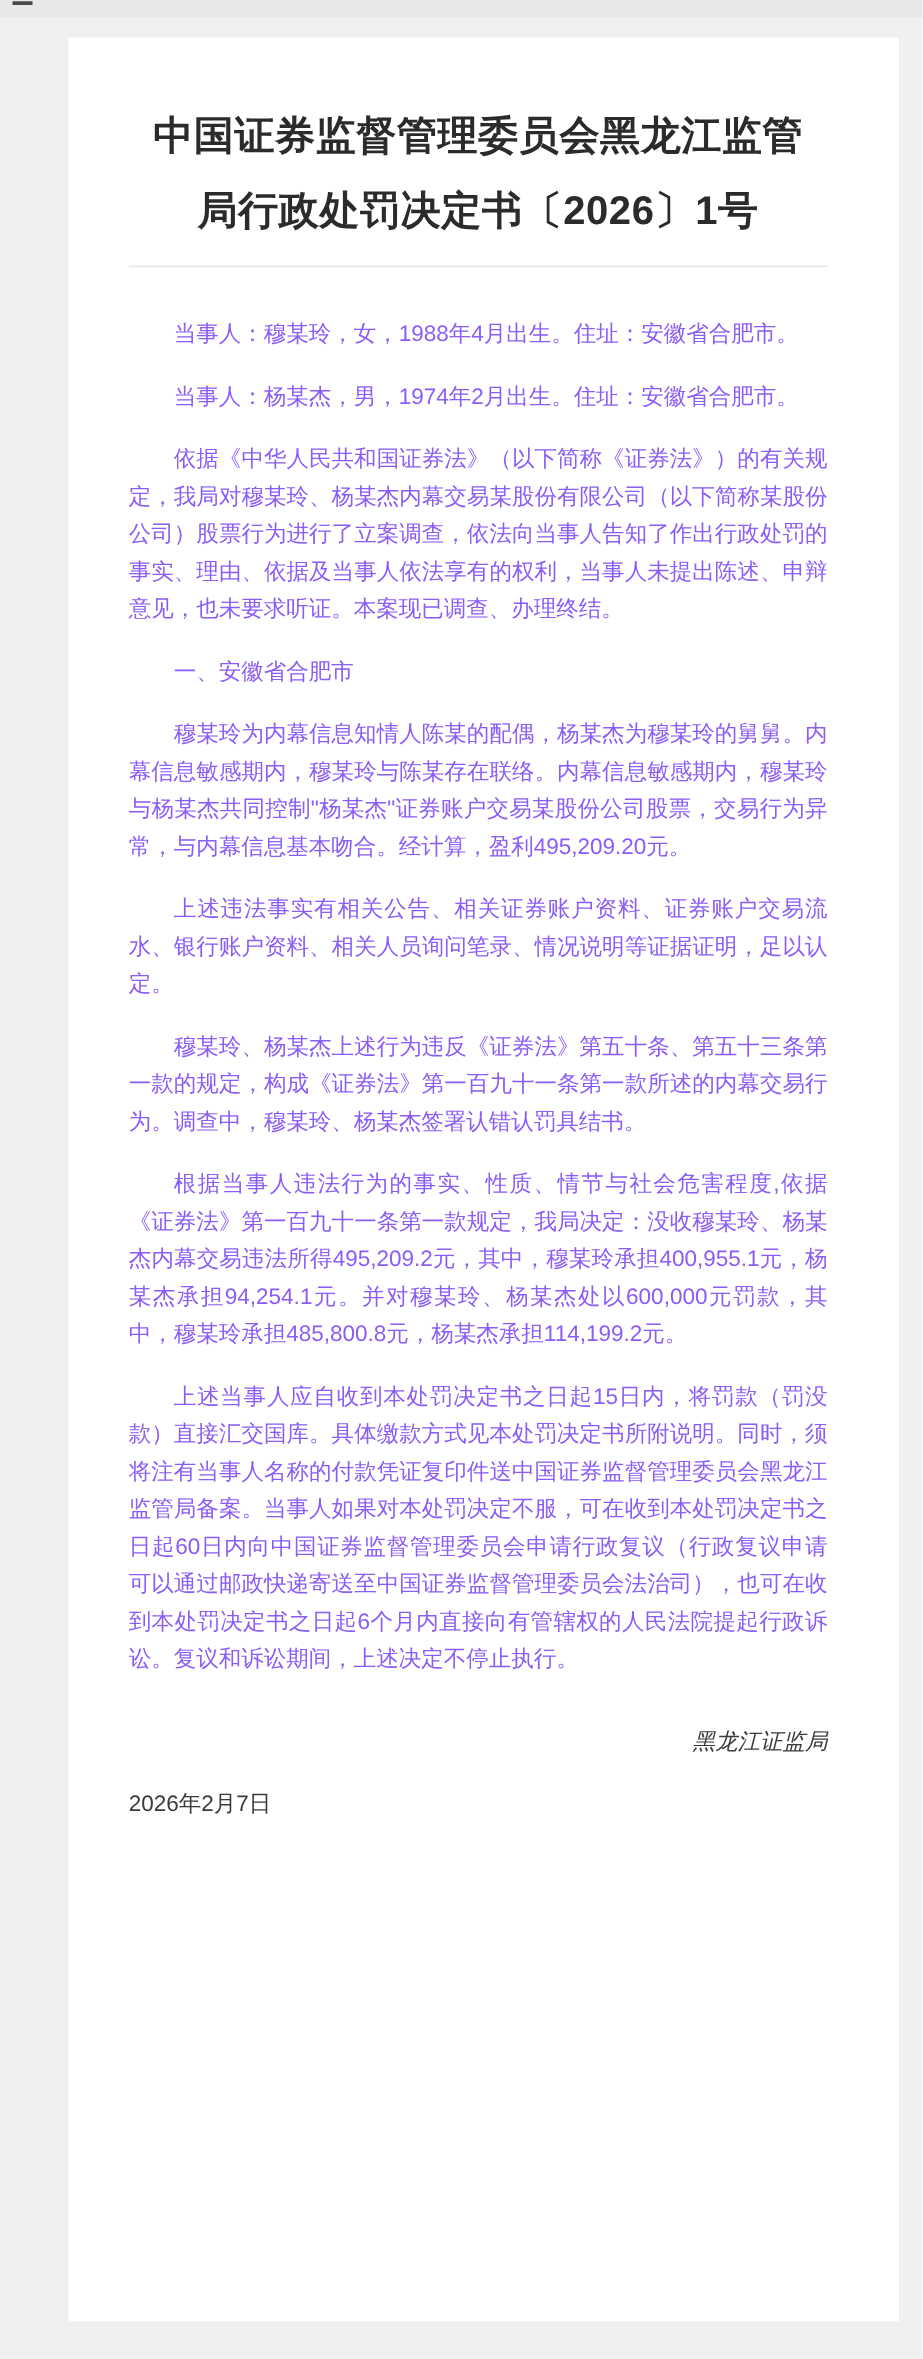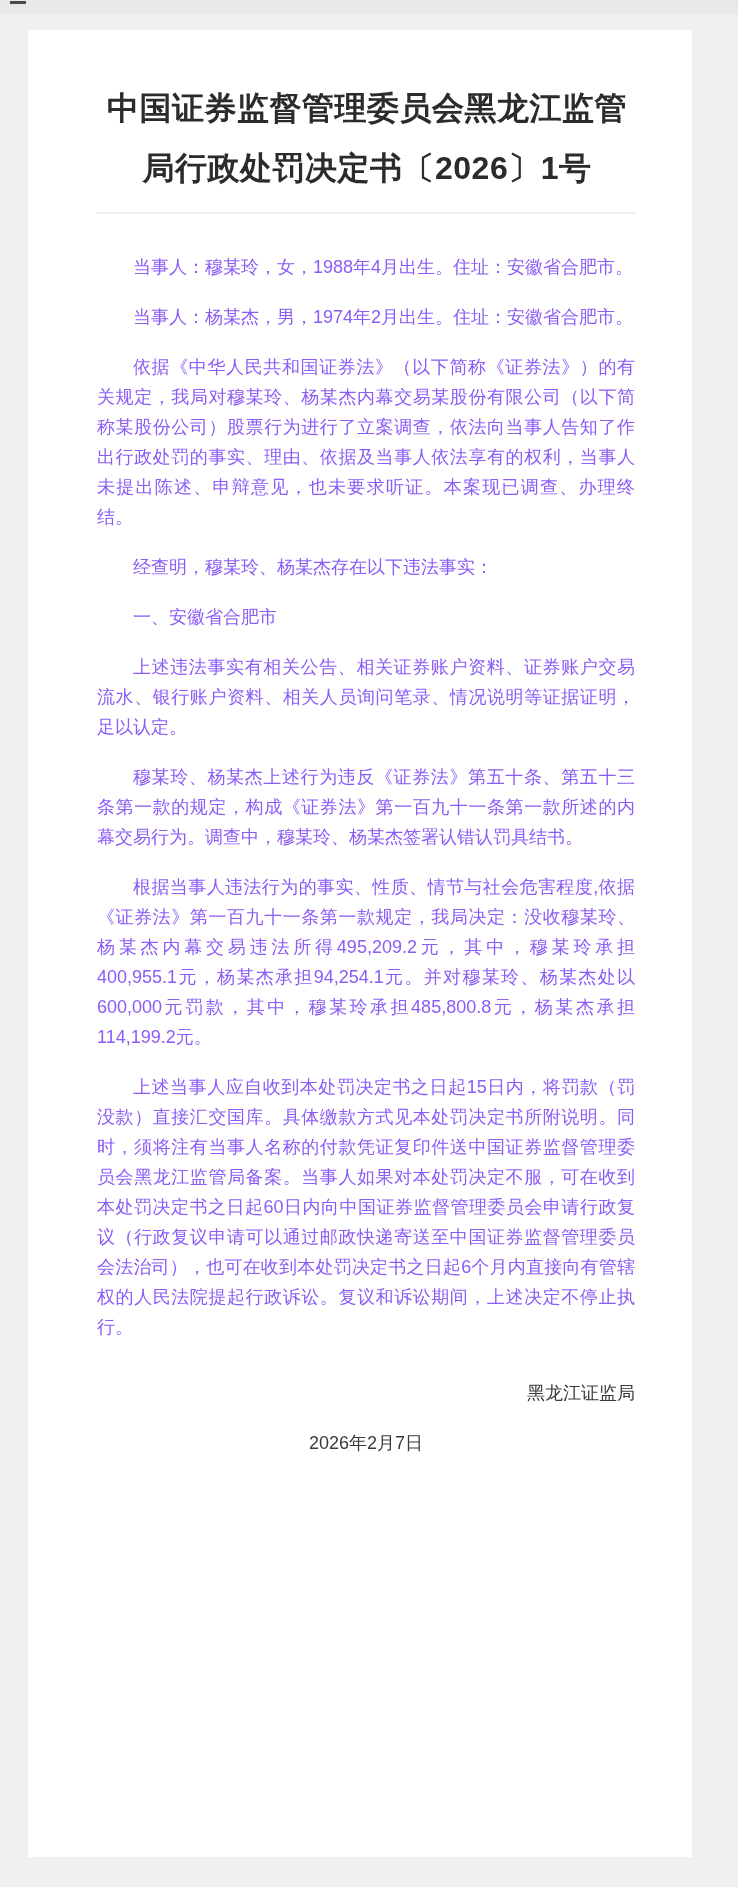--- a/index.html
+++ b/index.html
@@ -21,25 +21,25 @@
     background: #e8e8e8;
   }
   .top-dash {
     position: absolute;
     top: 1px; left: 10px;
     width: 16px; height: 3px;
     background: #4a4a4a;
   }
   .doc-card {
     position: absolute;
-    left: 28px; top: 30px;
+    left: 55px; top: 30px;
     width: 664px; height: 1827px;
     background: #ffffff;
     box-sizing: border-box;
-    padding: 48px 57px 0 69px;
+    padding: 48px 57px 0 48px;
     overflow: hidden;
   }
   .doc-title {
     width: 540px;
     margin: 0 auto 14px auto;
     font-size: 32px;
     line-height: 60px;
     font-weight: bold;
     text-align: center;
     color: #2b2b2b;
@@ -59,45 +59,46 @@
     text-align: justify;
     text-indent: 2em;
   }
   .signature {
     margin: 36px 0 20px 0;
     font-size: 18px;
     line-height: 30px;
     color: #3a3a3a;
     text-align: right;
     text-indent: 0;
+    font-style: italic;
   }
   .doc-date {
     margin: 20px 0;
     font-size: 18px;
     line-height: 30px;
     color: #3a3a3a;
-    text-align: center;
+    text-align: left;
     text-indent: 0;
   }
 </style>
 </head>
 <body>
 
 <div class="top-strip"></div>
 <div class="top-dash"></div>
 
 <article class="doc-card">
   <h1 class="doc-title">中国证券监督管理委员会黑龙江监管局行政处罚决定书〔2026〕1号</h1>
   <div class="doc-divider"></div>
 
   <p class="para">当事人：穆某玲，女，1988年4月出生。住址：安徽省合肥市。</p>
   <p class="para">当事人：杨某杰，男，1974年2月出生。住址：安徽省合肥市。</p>
   <p class="para">依据《中华人民共和国证券法》（以下简称《证券法》）的有关规定，我局对穆某玲、杨某杰内幕交易某股份有限公司（以下简称某股份公司）股票行为进行了立案调查，依法向当事人告知了作出行政处罚的事实、理由、依据及当事人依法享有的权利，当事人未提出陈述、申辩意见，也未要求听证。本案现已调查、办理终结。</p>
-  <p class="para">经查明，穆某玲、杨某杰存在以下违法事实：</p>
   <p class="para">一、安徽省合肥市</p>
+  <p class="para">穆某玲为内幕信息知情人陈某的配偶，杨某杰为穆某玲的舅舅。内幕信息敏感期内，穆某玲与陈某存在联络。内幕信息敏感期内，穆某玲与杨某杰共同控制"杨某杰"证券账户交易某股份公司股票，交易行为异常，与内幕信息基本吻合。经计算，盈利495,209.20元。</p>
   <p class="para">上述违法事实有相关公告、相关证券账户资料、证券账户交易流水、银行账户资料、相关人员询问笔录、情况说明等证据证明，足以认定。</p>
   <p class="para">穆某玲、杨某杰上述行为违反《证券法》第五十条、第五十三条第一款的规定，构成《证券法》第一百九十一条第一款所述的内幕交易行为。调查中，穆某玲、杨某杰签署认错认罚具结书。</p>
   <p class="para">根据当事人违法行为的事实、性质、情节与社会危害程度,依据《证券法》第一百九十一条第一款规定，我局决定：没收穆某玲、杨某杰内幕交易违法所得495,209.2元，其中，穆某玲承担400,955.1元，杨某杰承担94,254.1元。并对穆某玲、杨某杰处以600,000元罚款，其中，穆某玲承担485,800.8元，杨某杰承担114,199.2元。</p>
   <p class="para">上述当事人应自收到本处罚决定书之日起15日内，将罚款（罚没款）直接汇交国库。具体缴款方式见本处罚决定书所附说明。同时，须将注有当事人名称的付款凭证复印件送中国证券监督管理委员会黑龙江监管局备案。当事人如果对本处罚决定不服，可在收到本处罚决定书之日起60日内向中国证券监督管理委员会申请行政复议（行政复议申请可以通过邮政快递寄送至中国证券监督管理委员会法治司），也可在收到本处罚决定书之日起6个月内直接向有管辖权的人民法院提起行政诉讼。复议和诉讼期间，上述决定不停止执行。</p>
 
   <p class="signature">黑龙江证监局</p>
   <p class="doc-date">2026年2月7日</p>
 </article>
 
 </body></html>

